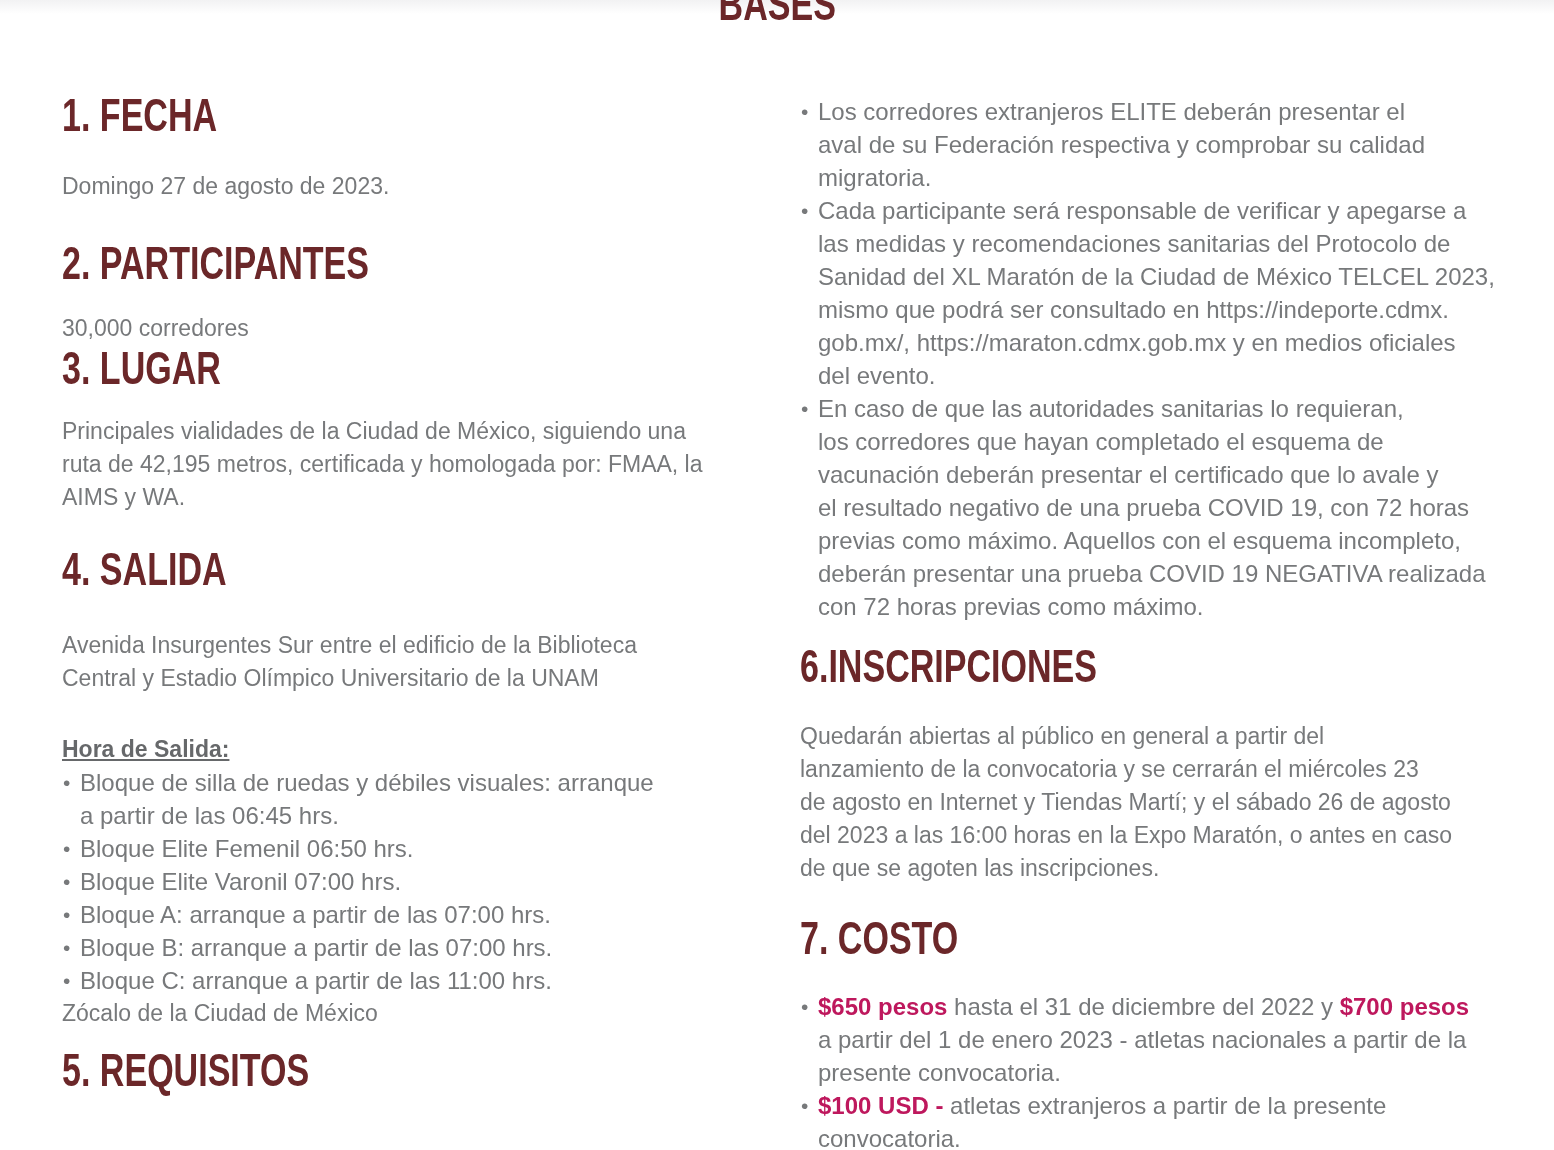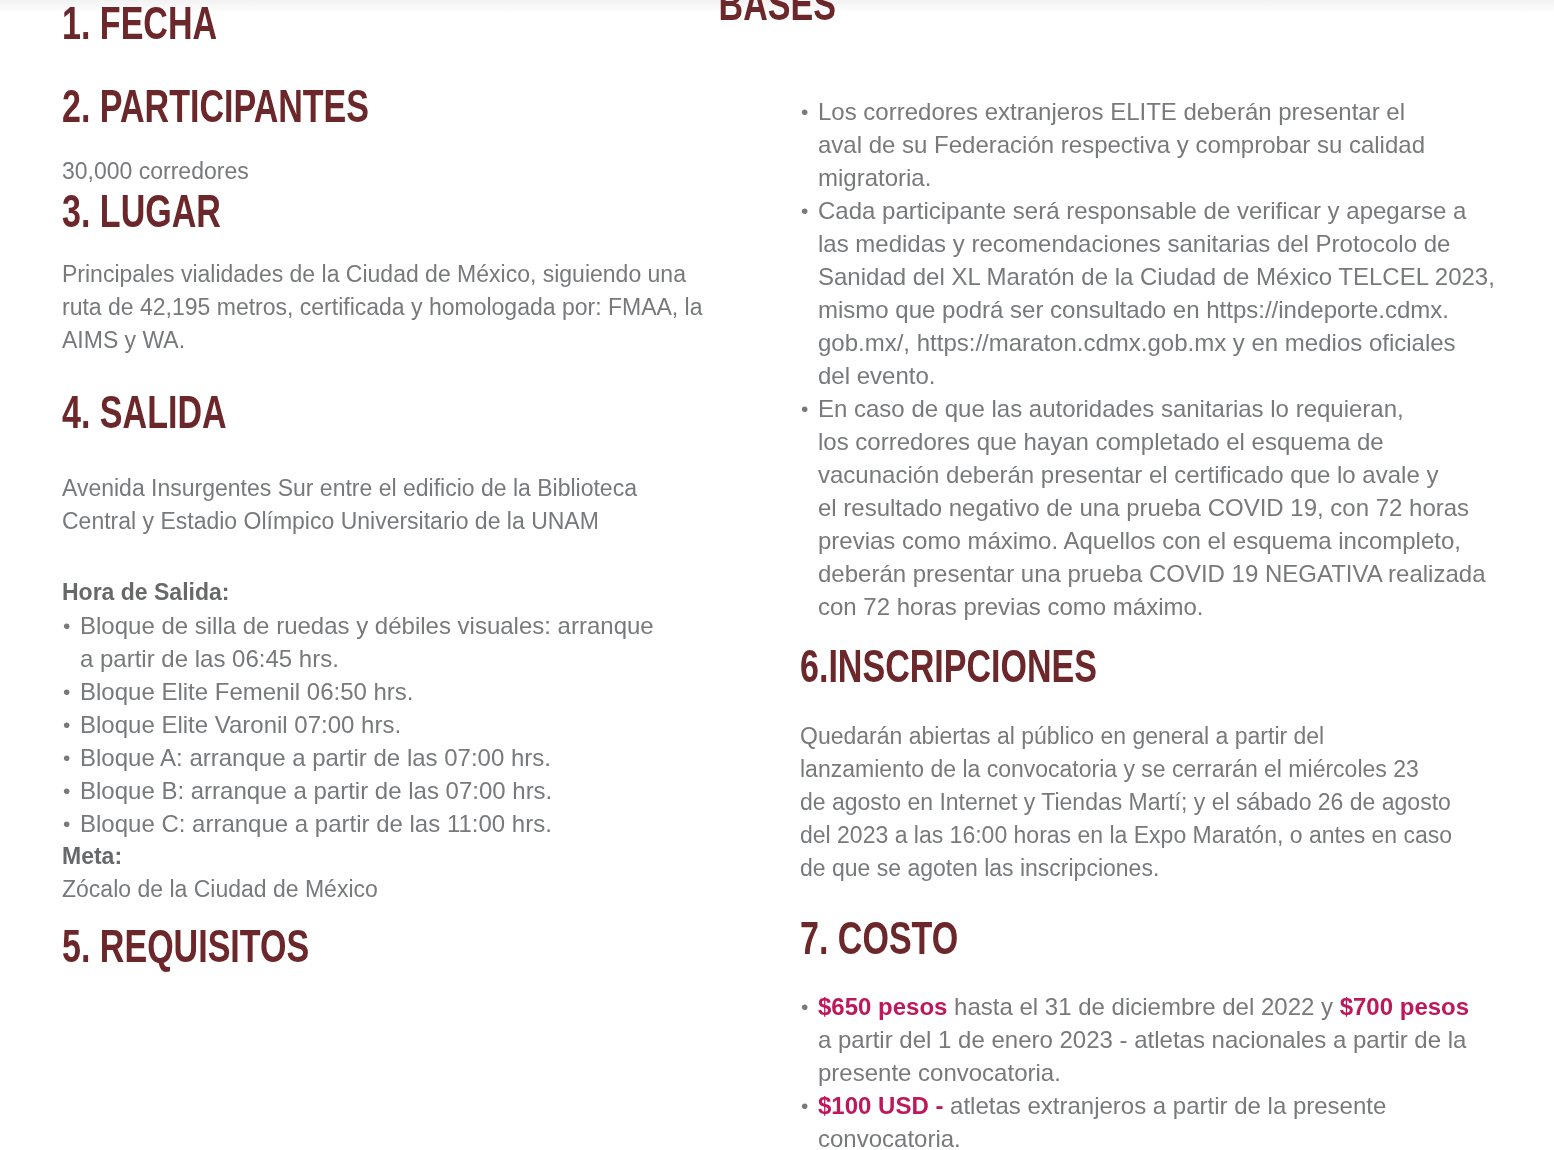--- a/index.html
+++ b/index.html
@@ -22,21 +22,21 @@
   .title{
     position:absolute;top:-19px;left:0;width:1554px;text-align:center;
   }
   .title .cond{transform-origin:50% 50%;}
   .col{position:absolute;top:0;}
   .col-left{left:62px;width:720px;}
   .col-right{left:800px;width:750px;}
   .body{
     color:#77797b;font-size:23px;line-height:33px;white-space:pre-line;
   }
-  .bold{color:#66686a;font-weight:bold;}
+  .bold{color:#66686a;font-weight:bold;text-decoration:underline;}
   ul{list-style:none;}
   li{
     position:relative;padding-left:18px;
     color:#77797b;font-size:24px;line-height:33px;white-space:pre-line;
   }
   li::before{
     content:"\2022";
     position:absolute;left:1px;top:0;
     color:#77797b;font-size:21px;line-height:33px;
   }
@@ -44,21 +44,22 @@
 </style>
 </head>
 <body>
 
 <div class="top-shade"></div>
 
 <h1 class="h title"><span class="cond">BASES</span></h1>
 
 <div class="col col-left">
 
-  <h2 class="h" style=""><span class="cond">1. FECHA</span></h2>
+  <h2 class="h" style="margin-top:92px"><span class="cond">1. FECHA</span></h2>
+  <p class="body" style="margin-top:32px">Domingo 27 de agosto de 2023.</p>
 
   <h2 class="h" style="margin-top:37px"><span class="cond">2. PARTICIPANTES</span></h2>
   <p class="body" style="margin-top:26px">30,000 corredores</p>
 
   <h2 class="h" style=""><span class="cond">3. LUGAR</span></h2>
   <p class="body" style="margin-top:24px">Principales vialidades de la Ciudad de México, siguiendo una
 ruta de 42,195 metros, certificada y homologada por: FMAA, la
 AIMS y WA.</p>
 
   <h2 class="h" style="margin-top:32px"><span class="cond">4. SALIDA</span></h2>
@@ -68,21 +69,20 @@
   <p class="body bold" style="margin-top:38px">Hora de Salida:</p>
   <ul>
     <li>Bloque de silla de ruedas y débiles visuales: arranque
 a partir de las 06:45 hrs.</li>
     <li>Bloque Elite Femenil 06:50 hrs.</li>
     <li>Bloque Elite Varonil 07:00 hrs.</li>
     <li>Bloque A: arranque a partir de las 07:00 hrs.</li>
     <li>Bloque B: arranque a partir de las 07:00 hrs.</li>
     <li>Bloque C: arranque a partir de las 11:00 hrs.</li>
   </ul>
-  <p class="body bold">Meta:</p>
   <p class="body">Zócalo de la Ciudad de México</p>
 
   <h2 class="h" style="margin-top:17px"><span class="cond">5. REQUISITOS</span></h2>
 
 </div>
 
 <div class="col col-right">
 
   <ul style="margin-top:95px">
     <li>Los corredores extranjeros ELITE deberán presentar el

